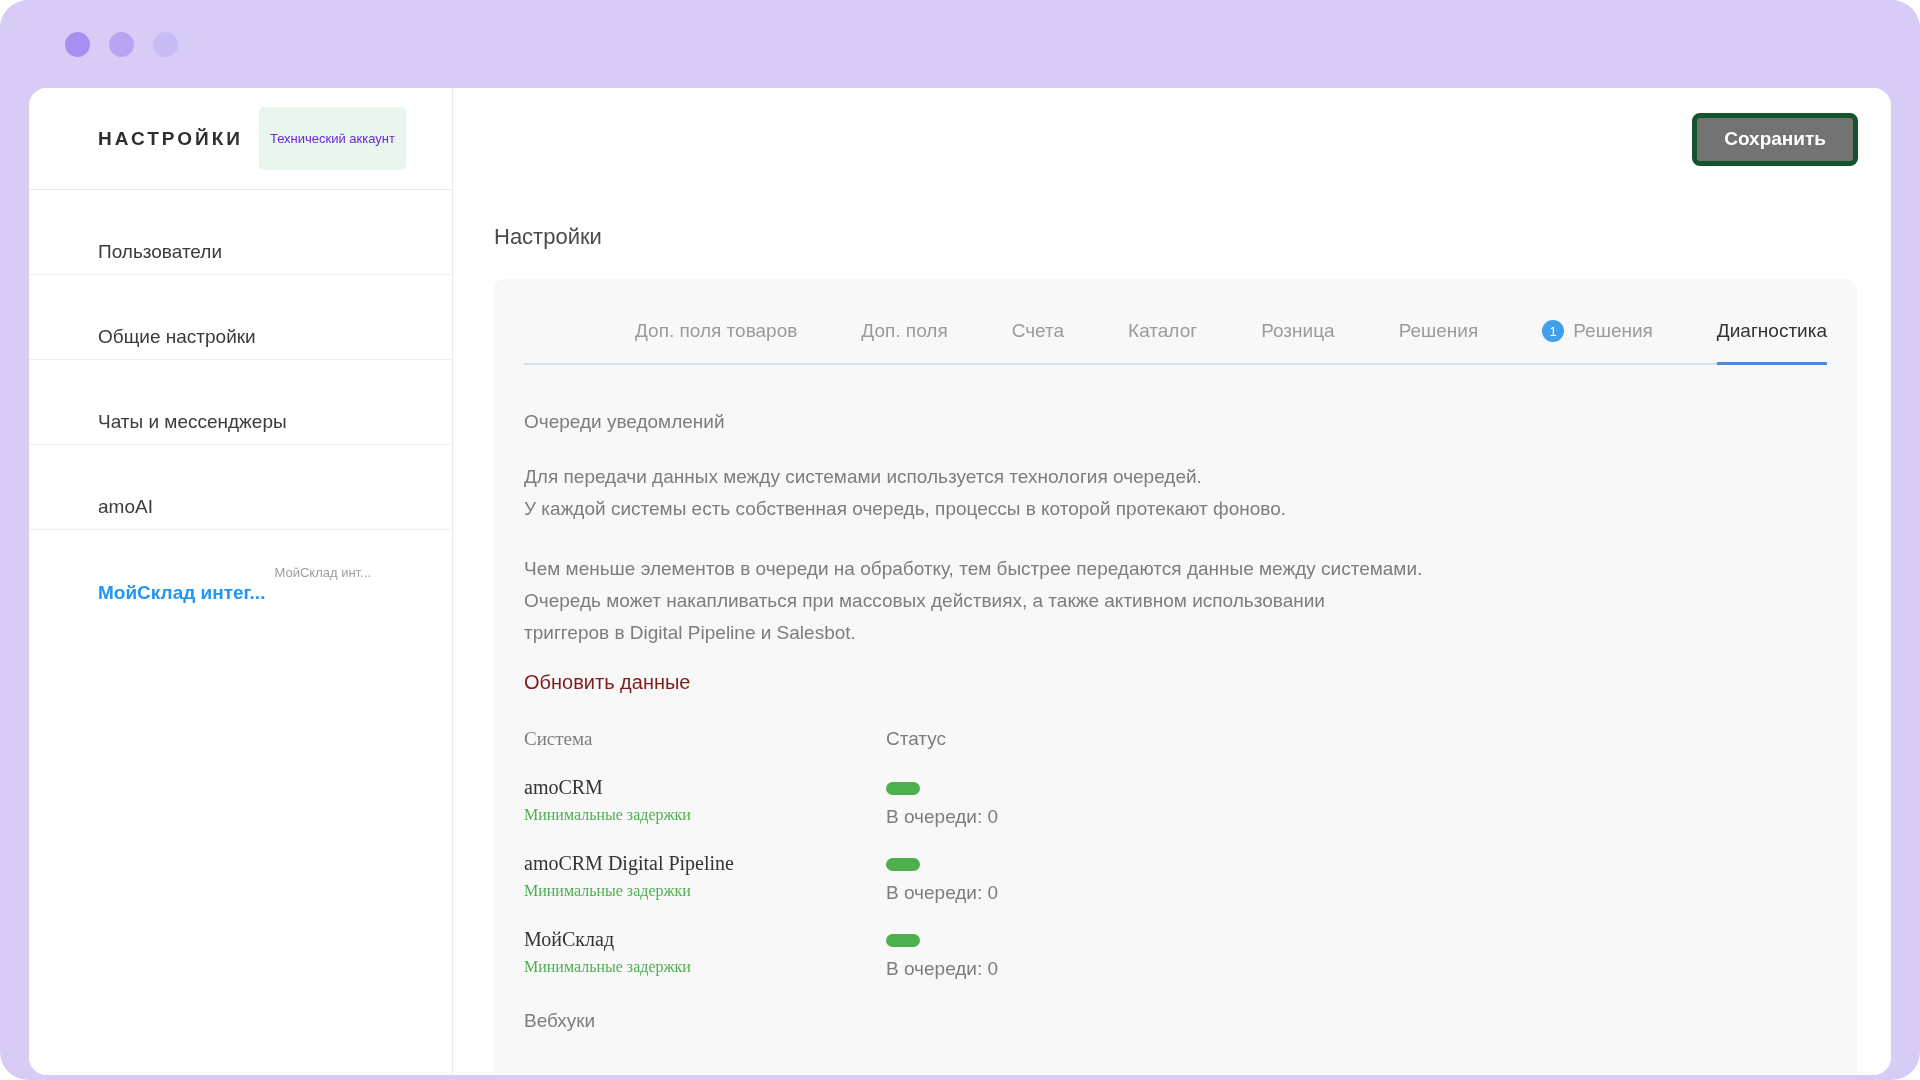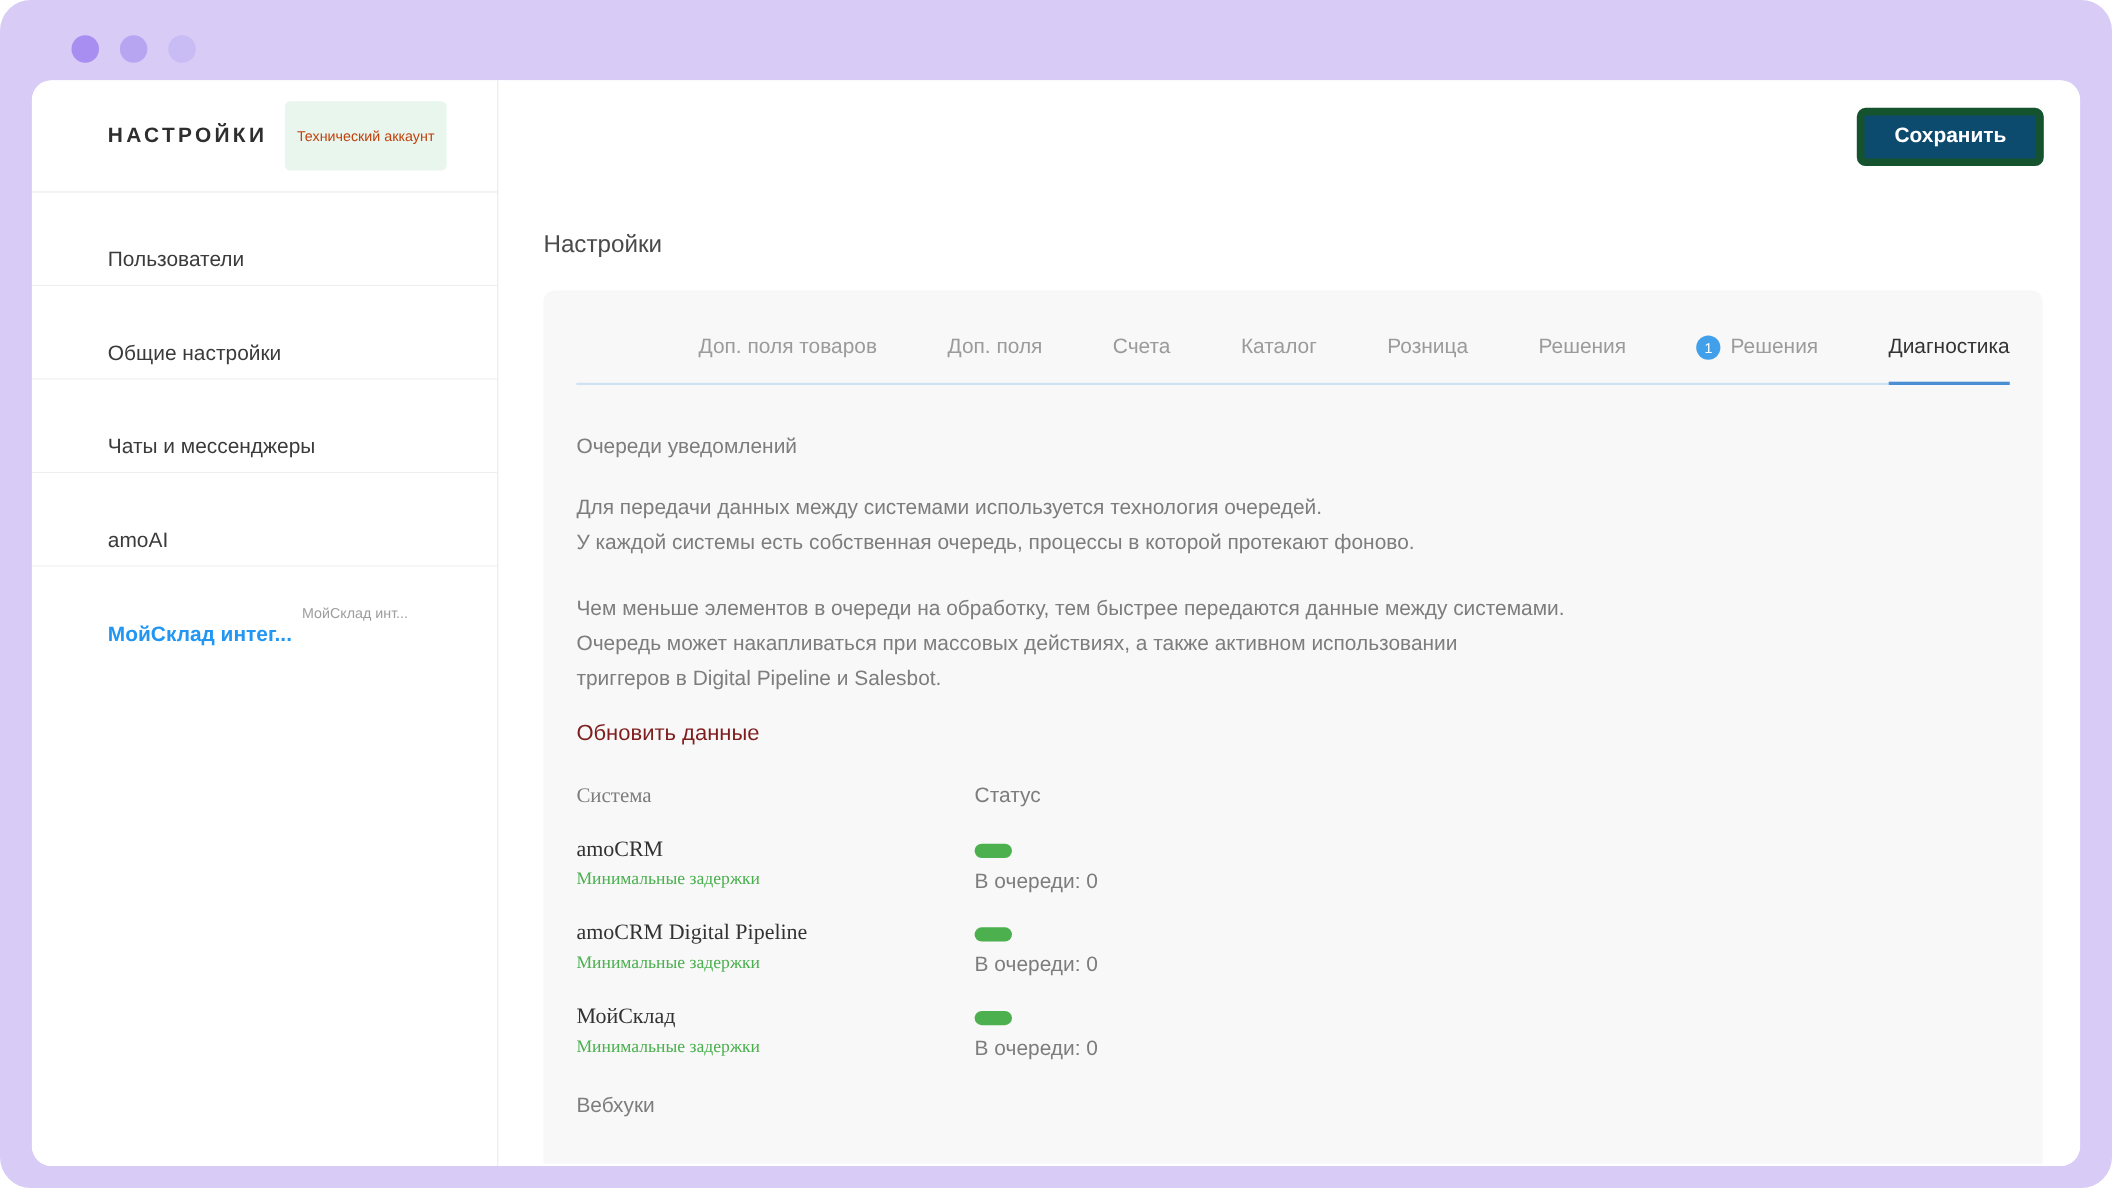--- a/index.html
+++ b/index.html
@@ -10,55 +10,55 @@
     position: relative; width: 1920px; height: 1080px;
     background: #d8cbf6; border-radius: 28px; overflow: hidden;
   }
 
   .window-dot { position: absolute; width: 25px; height: 25px; border-radius: 50%; top: 32px; }
   .dot1 { left: 65px;  background: #a88ef1; }
   .dot2 { left: 109px; background: #b8a5f2; }
   .dot3 { left: 153px; background: #c9bbf4; }
 
   .app-window {
-    position: absolute; left: 29px; top: 73px; width: 1862px; height: 987px;
+    position: absolute; left: 29px; top: 88px; width: 1862px; height: 987px;
     background: #ffffff; border-radius: 18px; overflow: hidden;
   }
 
   
   .sidebar {
     position: absolute; left: 0; top: 0; width: 424px; height: 100%;
     background: #ffffff; border-right: 1px solid #eaeaea;
   }
   .sidebar-header {
     height: 102px; border-bottom: 1px solid #e9e9e9;
     display: flex; align-items: center; padding-left: 69px; gap: 16px;
   }
   .sidebar-title { font-size: 19px; font-weight: bold; letter-spacing: 3px; color: #2e2e2e; }
   .sidebar-badge {
-    background: #e9f6ee; color: #c2410c; font-size: 13px;
+    background: #e9f6ee; color: #6d28d9; font-size: 13px;
     padding: 24px 11px; border-radius: 5px; white-space: nowrap;
   }
   .menu-item {
     height: 85px; display: flex; align-items: center; padding-left: 69px; padding-right: 20px;
     border-bottom: 1px solid #efefef; font-size: 19px; color: #3b3b3b; cursor: pointer;
   }
   .menu-item.last { border-bottom: none; }
   .menu-item .item-label { white-space: nowrap; margin-top: 40px; }
   .menu-item.active .item-label { color: #2196f3; font-weight: bold; }
   .menu-item .item-sublabel { font-size: 13px; color: #9d9d9d; margin-left: 9px; white-space: nowrap; }
 
   
   .main { position: absolute; left: 425px; top: 0; right: 0; bottom: 0; background: #ffffff; }
   .main-header {
     height: 102px; display: flex; align-items: center; justify-content: flex-end; padding-right: 33px;
   }
   .save-button {
-    background: #0c4a6e; color: #ffffff; font-family: inherit; font-size: 19px; font-weight: bold;
-    border: 7px solid #14532d; border-radius: 8px; padding: 0 27px; height: 53px; cursor: pointer;
+    background: #737373; color: #ffffff; font-family: inherit; font-size: 19px; font-weight: bold;
+    border: 5px solid #14532d; border-radius: 8px; padding: 0 27px; height: 53px; cursor: pointer;
   }
   .page-title { margin: 34px 0 0 40px; font-size: 22px; color: #4a4a4a; }
 
   .card {
     margin: 29px 34px 0 40px; height: 794px; background: #f8f8f8;
     border-radius: 10px 10px 0 0; padding: 0 30px; overflow: hidden;
   }
 
   
   .tabs {

